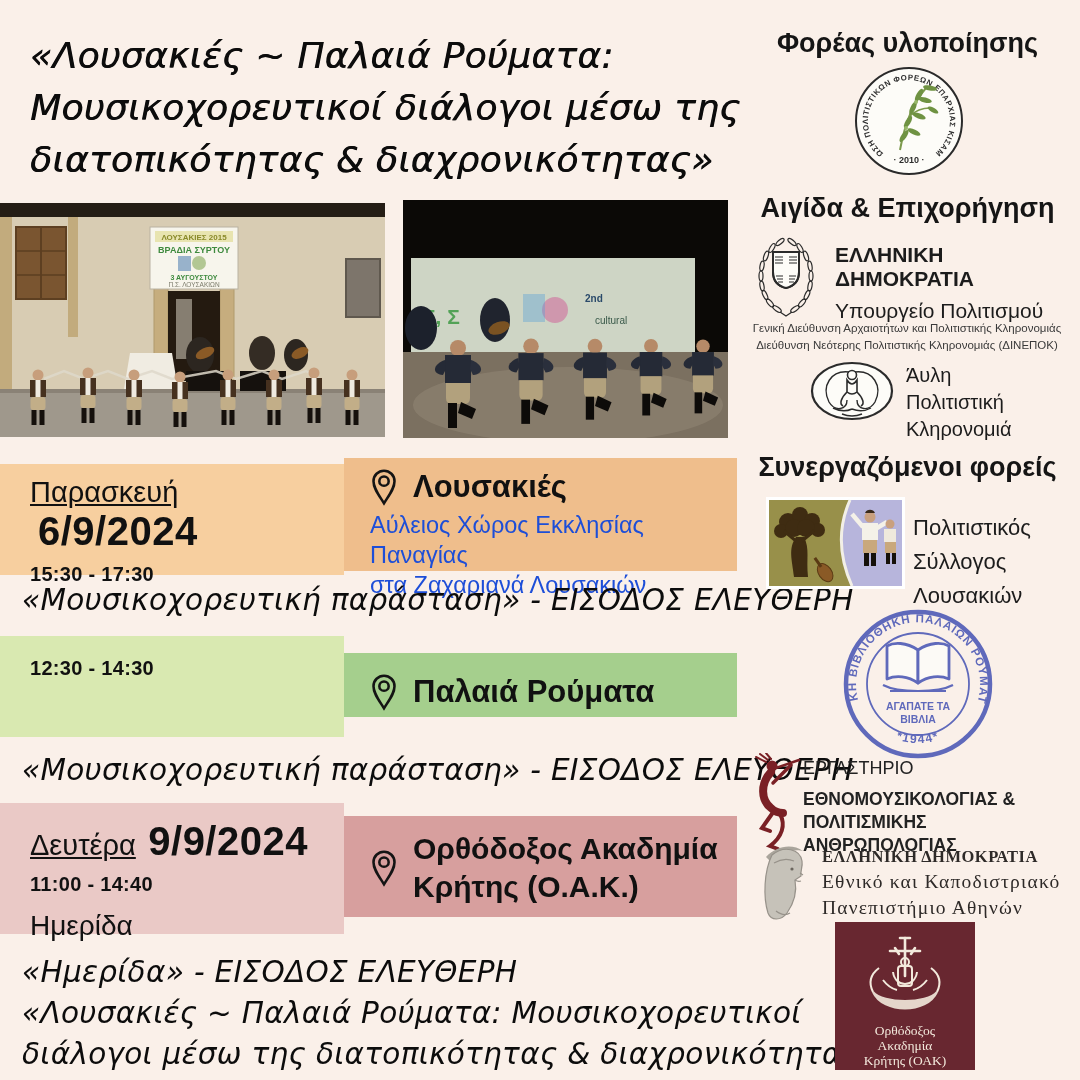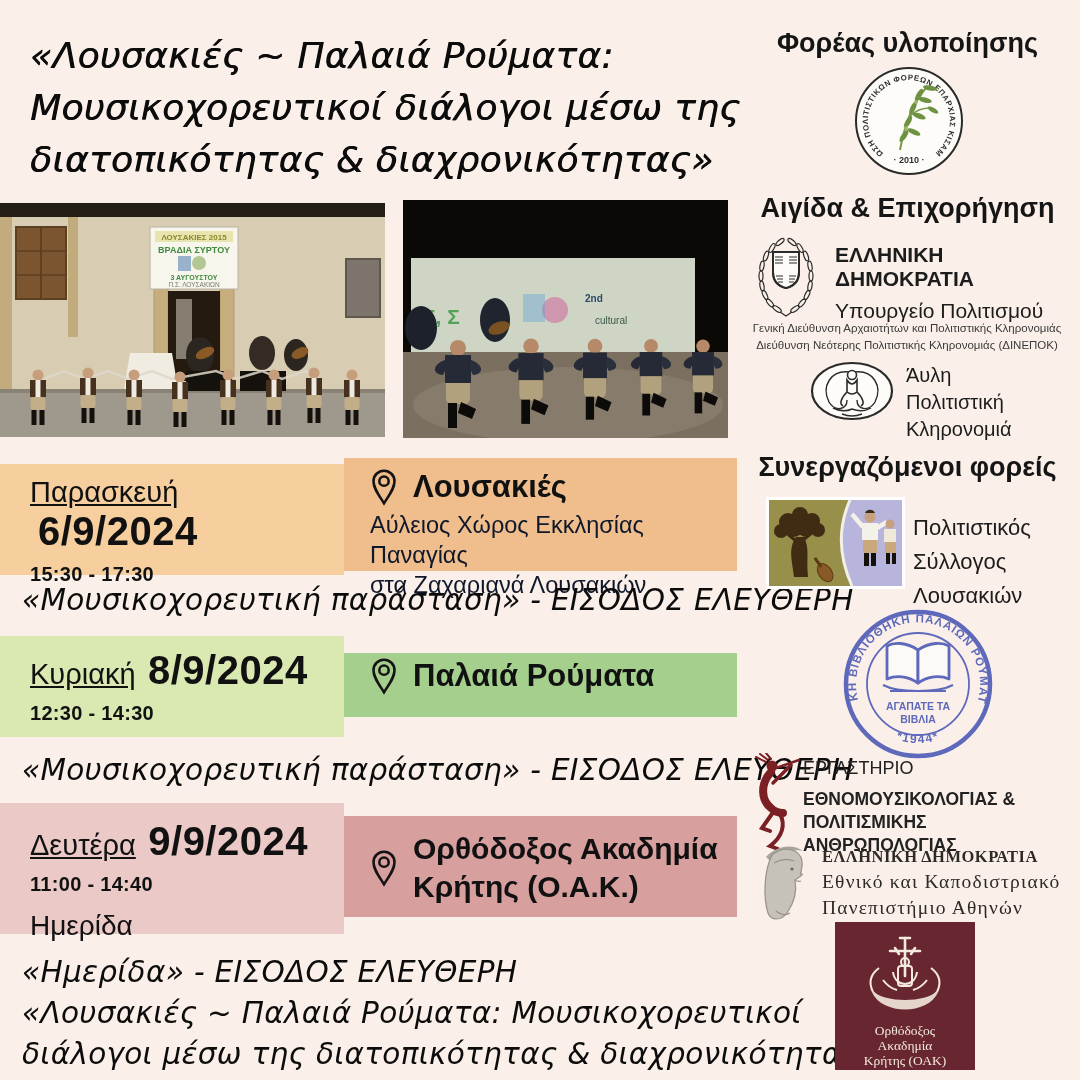--- a/index.html
+++ b/index.html
@@ -10,21 +10,21 @@
   .title{left:30px;top:30px;font-size:36px;line-height:52px;text-shadow:.6px 0 currentColor;}
   .evt-left{box-sizing:border-box;padding:12px 0 0 30px;}
   .evt-day{font-size:29px;font-weight:400;display:inline;text-decoration:underline;}
   .evt-date{font-size:40px;font-weight:700;letter-spacing:.5px;display:inline;margin-left:8px;}
   .evt-time{font-size:20px;font-weight:600;margin-top:9px;letter-spacing:.3px;}
   .evt-note{font-size:28px;font-weight:400;margin-top:14px;}
   .evt-right{box-sizing:border-box;padding:10px 0 0 26px;}
   .loc-row{display:flex;align-items:center;gap:15px;}
   .loc-name{font-size:31px;font-weight:700;}
   .loc-name2{font-size:30px;font-weight:700;line-height:38px;}
-  .loc-sub{font-size:23.5px;line-height:30px;margin-top:4px;color:#0f172a;}
+  .loc-sub{font-size:23.5px;line-height:30px;margin-top:4px;color:#1d4ed8;}
   .free{left:22px;font-size:29.5px;}
   .h-right{left:735px;width:345px;text-align:center;font-size:27px;font-weight:700;color:#151515;}
   .min-l1{font-size:21px;font-weight:700;color:#1c1c1c;}
   .min-l2{font-size:21px;margin-top:8px;color:#1c1c1c;}
   .dir-lines{left:737px;width:340px;text-align:center;font-size:11.5px;line-height:16.5px;color:#3a3a3a;}
   .int-lines{font-size:20px;line-height:27px;color:#1c1c1c;}
   .lous-lines{font-size:22px;line-height:34px;color:#1c1c1c;margin-top:8px;}
   .lab-l1{font-size:18px;color:#222;}
   .lab-l23{font-size:17.5px;font-weight:700;color:#222;line-height:23px;}
   .uni{font-family:"Liberation Serif",serif;color:#2e2a28;}
@@ -165,27 +165,23 @@
     </div>
     <div class="loc-sub">
       <div>Αύλειος Χώρος Εκκλησίας Παναγίας</div>
       <div>στα Ζαχαριανά Λουσακιών</div>
     </div>
   </div>
 
   <div class="abs hand free" style="top:583px">«Μουσικοχορευτική παράσταση» - ΕΙΣΟΔΟΣ ΕΛΕΥΘΕΡΗ</div>
 
   <div class="abs evt-left" style="left:0;top:636px;width:344px;height:101px;background:#d9e9b1">
-    <div>
-      <span class="evt-day">Κυριακή</span>
-      <span class="evt-date">8/9/2024</span>
-    </div>
     <div class="evt-time">12:30 - 14:30</div>
   </div>
-  <div class="abs evt-right" style="left:344px;top:653px;width:393px;height:64px;background:#a5cf8d;padding-top:4px">
+  <div class="abs evt-right" style="left:344px;top:653px;width:393px;height:64px;background:#a5cf8d;padding-top:20px">
     <div class="loc-row">
       <svg width="28" height="38" viewBox="0 0 24 32">
         <path d="M12,30 C7,22 3,17 3,11 a9,9 0 1 1 18,0 c0,6 -4,11 -9,19 Z" stroke="#141414" stroke-width="2.2" fill="none"></path>
         <circle cx="12" cy="11" r="4" stroke="#141414" stroke-width="2.2" fill="none"></circle>
       </svg>
       <span class="loc-name">Παλαιά Ρούματα</span>
     </div>
   </div>
 
   <div class="abs hand free" style="top:753px">«Μουσικοχορευτική παράσταση» - ΕΙΣΟΔΟΣ ΕΛΕΥΘΕΡΗ</div>

